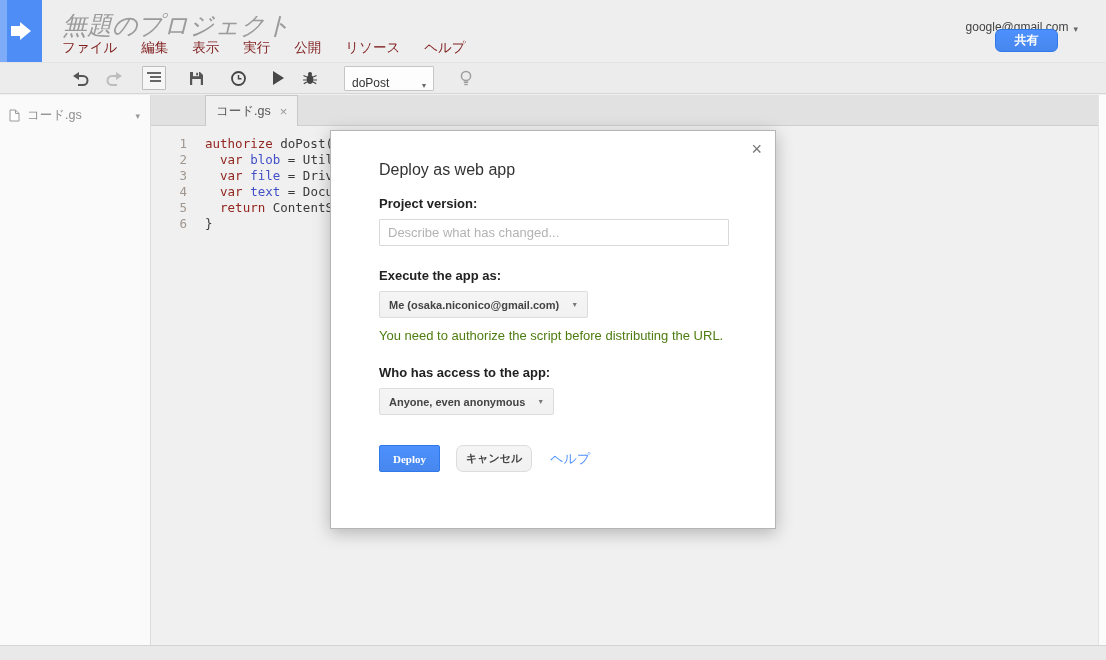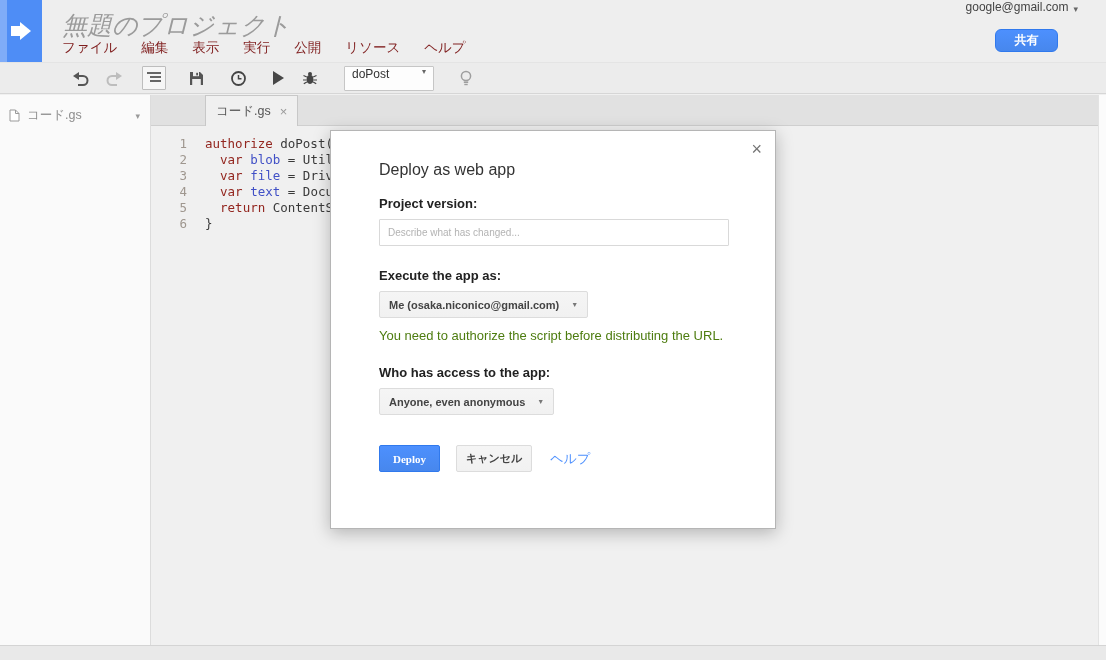--- a/index.html
+++ b/index.html
@@ -9,30 +9,30 @@
   
   .header { position:absolute; top:0; left:0; width:100%; height:62px; background:#eeeeee; }
   .logo { position:absolute; left:0; top:0; width:42px; height:62px; background:#4e8df6; display:flex; align-items:center; justify-content:center; cursor:pointer; }
   .logo-stripe { position:absolute; left:0; top:0; width:7px; height:100%; background:rgba(255,255,255,0.28); }
   .logo-arrow { display:flex; align-items:center; }
   .arrow-bar { width:9px; height:10px; background:#fff; display:block; }
   .arrow-head { display:block; width:0; height:0; border-left:11px solid #fff; border-top:9px solid transparent; border-bottom:9px solid transparent; }
   .project-title { position:absolute; left:62px; top:9px; font-size:25px; font-style:italic; color:#9b9b9b; cursor:pointer; }
   .menu-bar { position:absolute; left:62px; top:39px; display:flex; }
   .menu-item { font-size:13.5px; color:#7f1d1d; margin-right:24px; cursor:pointer; }
-  .account { position:absolute; right:28px; top:0; font-size:12px; color:#444; cursor:pointer; display:flex; align-items:flex-end; }
+  .account { position:absolute; right:28px; top:20px; font-size:12px; color:#444; cursor:pointer; display:flex; align-items:flex-end; }
   .account .caret { font-size:9px; color:#666; margin-left:5px; }
   .share-btn { position:absolute; right:48px; top:29px; width:63px; height:23px; background:linear-gradient(#4d90fe,#4787ed); border:1px solid #3079ed; border-radius:6px; color:#fff; font-size:12px; font-weight:bold; font-family:"Liberation Sans",sans-serif; cursor:pointer; }
 
   
   .toolbar { position:absolute; top:62px; left:0; right:0; height:32px; background:#ececec; border-top:1px solid #e4e4e4; border-bottom:1px solid #d6d6d6; display:flex; align-items:center; padding-left:62px; }
   .tool-btn { width:24px; height:24px; display:flex; align-items:center; justify-content:center; cursor:pointer; background:none; border:none; }
   .tool-btn.boxed { border:1px solid #bdbdbd; background:#f6f6f6; border-radius:1px; }
   .play-tri { width:0; height:0; border-left:11px solid #474747; border-top:7px solid transparent; border-bottom:7px solid transparent; }
-  .fn-select { width:90px; height:25px; margin-left:22px; background:#fdfdfd; border:1px solid #c6c6c6; border-radius:1px; display:flex; align-items:flex-start; justify-content:space-between; padding:0 7px; font-size:12px; color:#333; cursor:pointer; }
+  .fn-select { width:90px; height:25px; margin-left:22px; background:#fdfdfd; border:1px solid #c6c6c6; border-radius:1px; display:flex; align-items:flex-end; justify-content:space-between; padding:0 7px; font-size:12px; color:#333; cursor:pointer; }
   .fn-select .caret { font-size:8px; color:#666; }
   .ml6{margin-left:6px} .ml8{margin-left:8px} .ml10{margin-left:10px} .ml16{margin-left:16px} .ml18{margin-left:18px} .ml20{margin-left:20px}
 
   
   .body { position:absolute; top:95px; left:0; width:100%; height:550px; display:flex; }
   .sidebar { width:151px; background:#fafafa; border-right:1px solid #dcdcdc; }
   .file-item { display:flex; align-items:center; padding:12px 10px 12px 9px; font-size:12.5px; color:#8d8d8d; cursor:pointer; }
   .file-item .doc { margin-right:7px; flex:none; }
   .file-item .caret { margin-left:auto; font-size:9px; color:#9a9a9a; }
 
@@ -53,27 +53,27 @@
   .statusbar { position:absolute; left:0; bottom:0; width:100%; height:15px; background:#e9e9e9; border-top:1px solid #d4d4d4; }
 
   
   .dialog { position:absolute; left:330px; top:130px; width:446px; height:399px; background:#fff; border:1px solid #b5b5b5; box-shadow:0 4px 16px rgba(0,0,0,0.25); padding:30px 46px 0 48px; z-index:10; }
   .dialog-close { position:absolute; top:9px; right:13px; background:none; border:none; font-size:18px; color:#757575; cursor:pointer; line-height:1; font-family:"Liberation Sans",sans-serif; }
   .dialog-title { font-size:16px; font-weight:normal; color:#333; margin-bottom:17px; }
   .field-label { display:block; font-size:13px; font-weight:bold; color:#222; margin-bottom:8px; }
   .gbtn { display:inline-flex; align-items:center; height:27px; padding:0 9px; background:linear-gradient(#f5f5f5,#f1f1f1); border:1px solid #dcdcdc; border-radius:2px; font-size:11px; font-weight:bold; color:#444; font-family:"Liberation Sans",sans-serif; cursor:pointer; }
   .sel-caret { font-size:7px; color:#777; margin-left:12px; }
   .version-row { margin-bottom:3px; }
-  .desc-input { display:block; width:100%; height:27px; border:1px solid #d9d9d9; border-radius:1px; padding:0 8px; font-size:10px; color:#333; font-family:"Liberation Sans",sans-serif; margin-bottom:22px; outline:none; }
+  .desc-input { display:block; width:100%; height:27px; border:1px solid #d9d9d9; border-radius:1px; padding:0 8px; font-size:13px; color:#333; font-family:"Liberation Sans",sans-serif; margin-bottom:22px; outline:none; }
   .desc-input::placeholder { color:#b3b3b3; }
   .exec-select { margin-bottom:10px; }
   .auth-note { font-size:13px; color:#4d7c0f; margin-bottom:22px; }
   .dialog-actions { margin-top:30px; display:flex; align-items:center; }
   .deploy-btn { height:27px; padding:0 13px; background:linear-gradient(#4d90fe,#4787ed); border:1px solid #3079ed; border-radius:2px; color:#fff; font-size:11px; font-weight:bold; font-family:Liberation Serif, serif; cursor:pointer; }
-  .cancel-btn { margin-left:16px; }
+  .cancel-btn { margin-left:16px;border-radius:7px; }
   .help-link { margin-left:18px; font-size:13px; color:#4d90fe; text-decoration:none; cursor:pointer; }
 </style>
 </head>
 <body>
 
 <div class="screen">
 
   <div class="header">
     <div class="logo">
       <div class="logo-stripe"></div>

